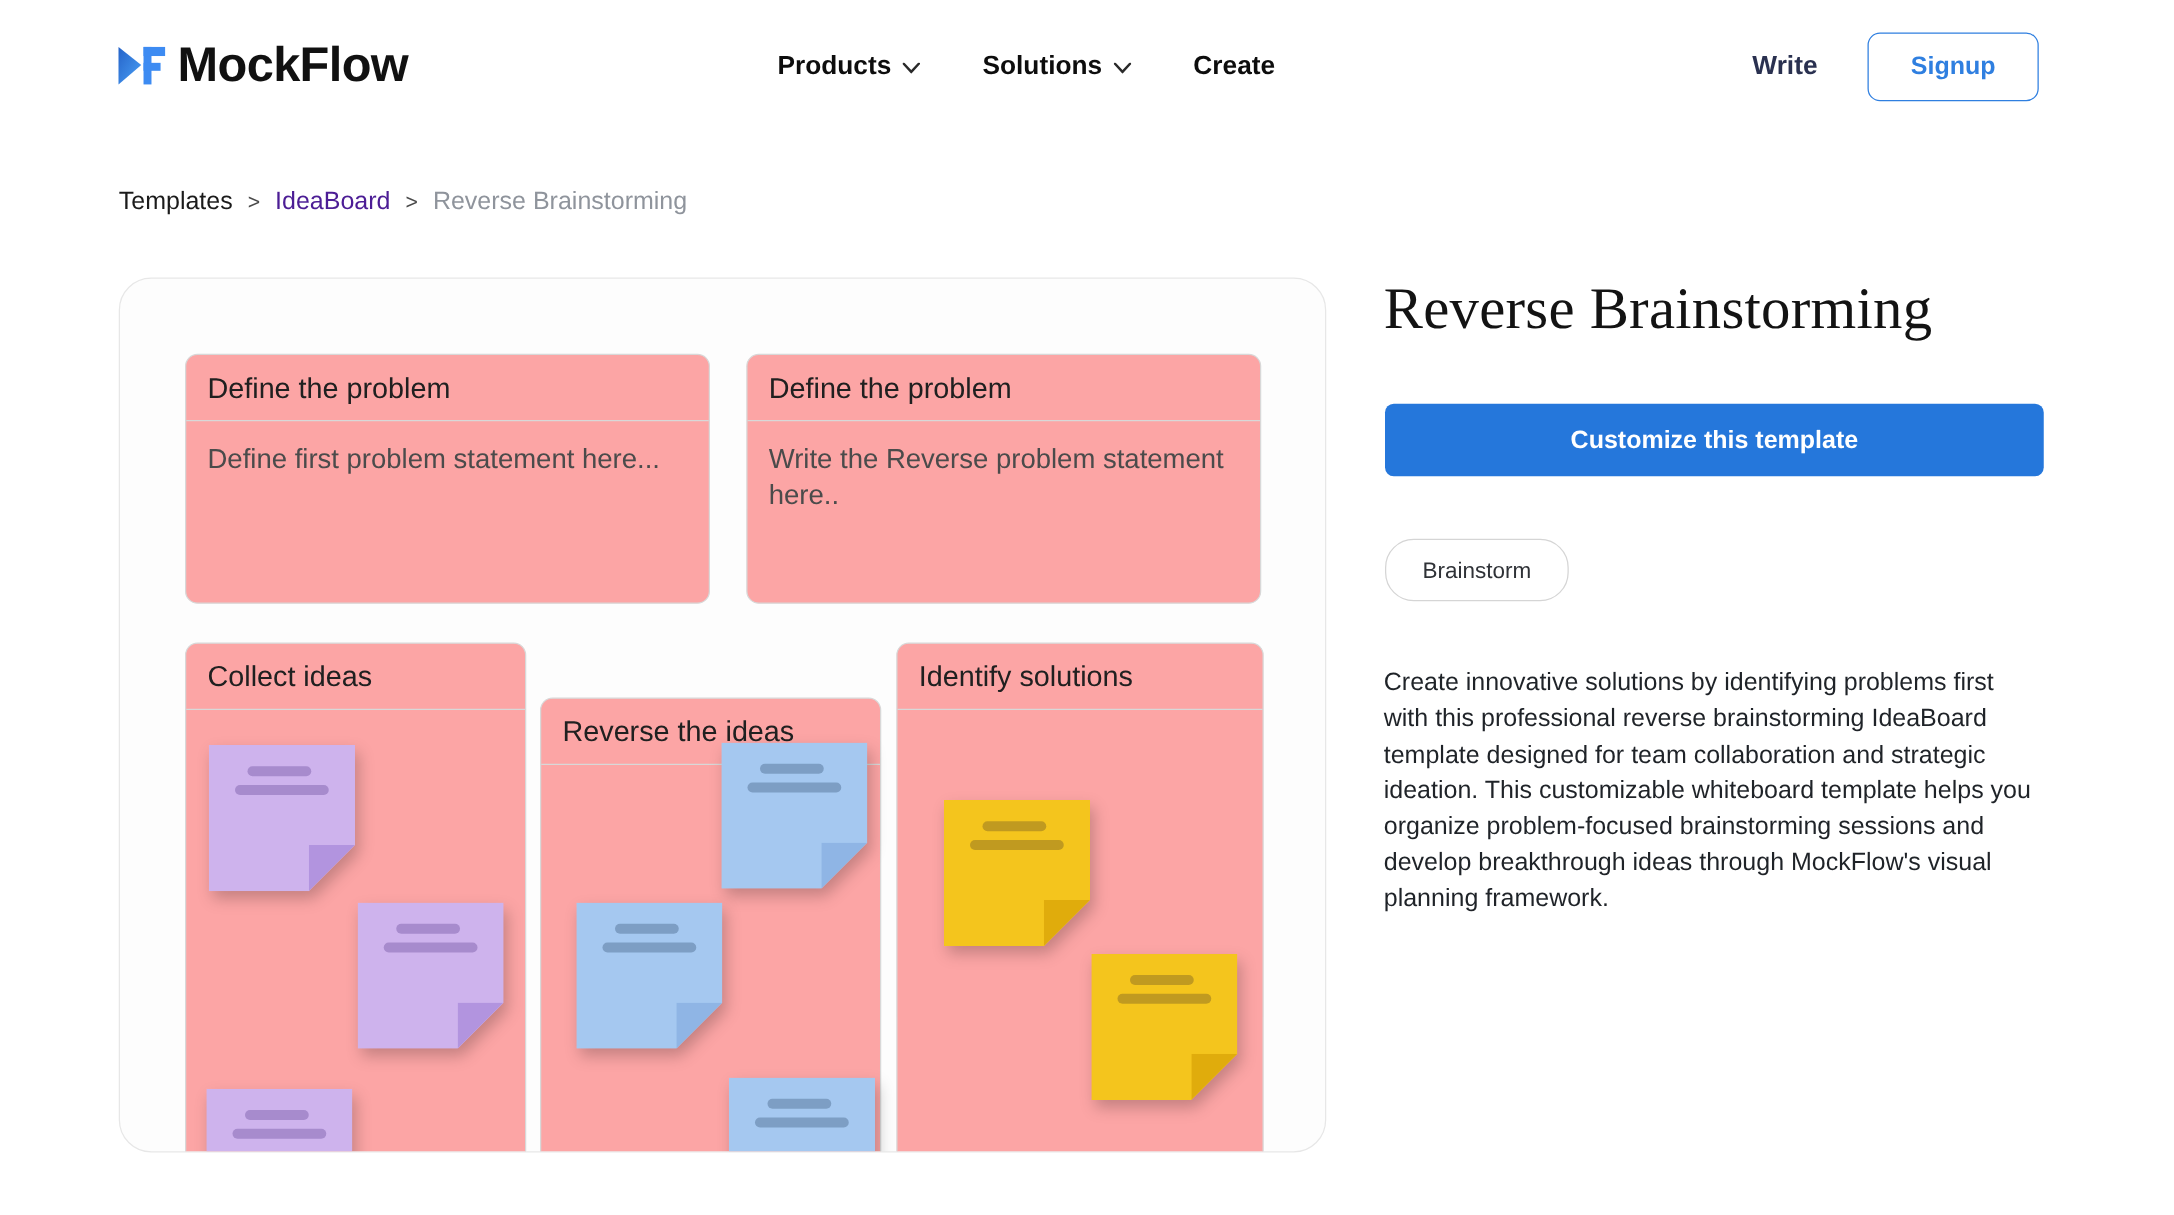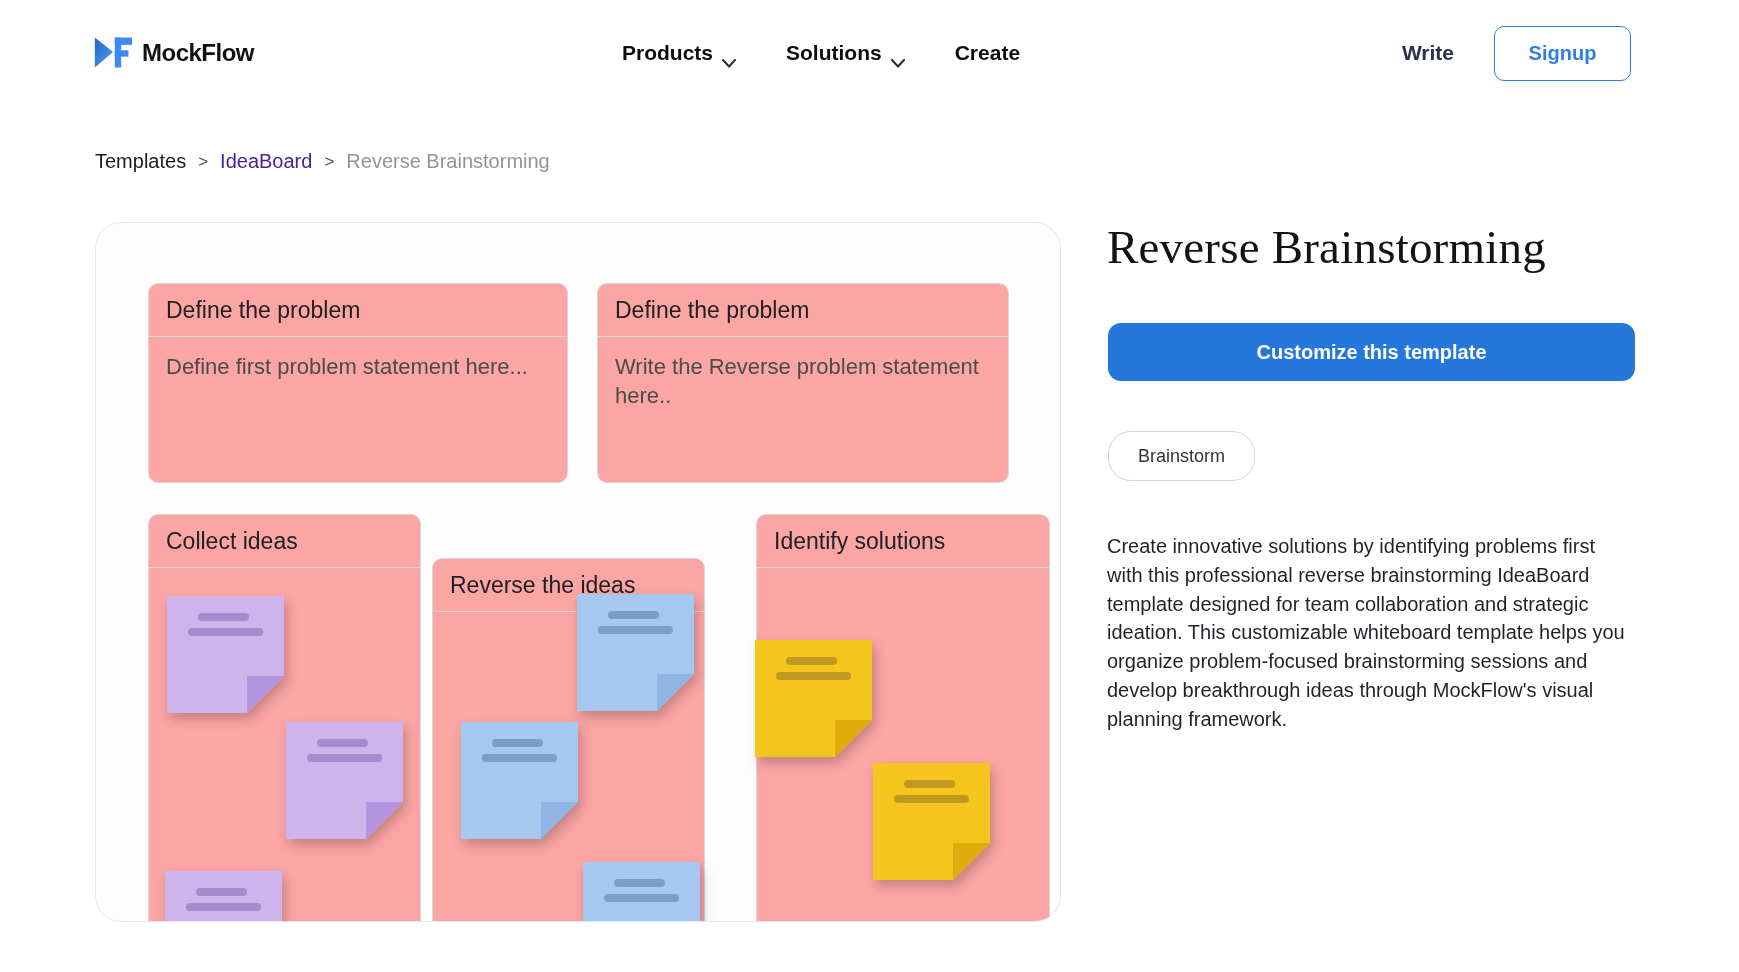--- a/index.html
+++ b/index.html
@@ -3,23 +3,23 @@
 <meta charset="utf-8">
 <style>
   * { margin:0; padding:0; box-sizing:border-box; }
   html,body { width:1739px; height:972px; background:#ffffff; overflow:hidden;
               font-family:"Liberation Sans","DejaVu Sans",sans-serif; }
   .page { position:relative; width:1739px; height:972px; background:#fff; }
 
   
   .header { position:absolute; left:0; top:0; width:1739px; height:106px; background:#fff; }
   .logo { position:absolute; left:93px; top:0; height:106px; display:flex; align-items:center; gap:9px; cursor:pointer; }
-  .logo-text { font-size:24px; font-weight:800; color:#111; letter-spacing:-0.5px; }
+  .logo-text { font-size:39px; font-weight:800; color:#111; letter-spacing:-0.5px; }
   .main-nav { position:absolute; left:622px; top:0; height:106px; display:flex; align-items:center; gap:50px; }
-  .nav-item { display:flex; align-items:center; gap:9px; font-size:21px; font-weight:700; color:#0d0d0d; cursor:pointer; }
+  .nav-item { display:flex; align-items:flex-start; gap:9px; font-size:21px; font-weight:700; color:#0d0d0d; cursor:pointer; }
   .chev { width:14px; height:9px; display:inline-block; }
   .auth { position:absolute; right:108px; top:0; height:106px; display:flex; align-items:center; gap:40px; }
   .login { font-size:21px; font-weight:700; color:#2a3150; cursor:pointer; }
   .signup { width:137px; height:55px; border:1.5px solid #2f7fe0; border-radius:10px; background:#fff;
             color:#2f7fe0; font-size:20px; font-weight:700; display:flex; align-items:center; justify-content:center; cursor:pointer; }
 
   
   .breadcrumb { position:absolute; left:95px; top:150px; display:flex; align-items:center; gap:12px; font-size:20px; }
   .bc-link { color:#1b1b1b; font-weight:500; cursor:pointer; }
   .bc-link.bold { font-weight:400; color:#4c1d95; }
@@ -30,21 +30,21 @@
   .board { position:absolute; left:95px; top:222px; width:966px; height:700px; background:#fdfdfd;
            border:1px solid #e7e7e7; border-radius:26px; overflow:hidden; }
   .b-card { position:absolute; background:#fca5a5; border:1.5px solid #d8d8d8; border-radius:10px; }
   .b-card-head { padding:13px 17px 12px 17px; border-bottom:1.5px solid #d8d8d8;
                  font-size:23px; color:#202020; font-weight:400; }
   .b-card-body { padding:15px 17px; font-size:22px; color:#4b4b4b; line-height:1.32; }
   .col-1 { left:52px;  top:60px;  width:420px; height:200px; }
   .col-2 { left:501px; top:60px;  width:412px; height:200px; }
   .lane-1 { left:52px;  top:291px; width:273px; height:430px; }
   .lane-2 { left:336px; top:291px; width:273px; height:430px;margin-top:44px; }
-  .lane-3 { left:660px; top:291px; width:294px; height:430px; }
+  .lane-3 { left:621px; top:291px; width:294px; height:430px; }
 
   
   .note-wrap { position:absolute; width:117px; height:117px; filter:drop-shadow(3px 6px 6px rgba(0,0,0,0.22)); }
   .note { position:relative; width:117px; height:117px;
           clip-path:polygon(0 0,100% 0,100% calc(100% - 37px),calc(100% - 37px) 100%,0 100%); }
   .nl { position:absolute; height:8px; border-radius:4px; }
   .nl1 { left:31px; top:17px; width:51px; }
   .nl2 { left:21px; top:32px; width:75px; }
   .fold { position:absolute; right:0; bottom:0; width:37px; height:37px; clip-path:polygon(0 0,100% 0,0 100%); }
 
@@ -189,17 +189,17 @@
       <div class="note-wrap" style="left: 777px; top: 540px;">
         <div class="note" style="background: rgb(244, 197, 29);">
           <div class="nl nl1" style="background: rgb(192, 154, 32);"></div>
           <div class="nl nl2" style="background: rgb(192, 154, 32);"></div>
           <div class="fold" style="background: rgb(224, 172, 12);"></div>
         </div>
       </div>
     </div>
 
   <h1 class="panel-title">Reverse Brainstorming</h1>
-  <button class="cta" style="background: rgb(37, 119, 219); border-radius: 13px;">Customize this template</button>
+  <button class="cta" style="background: rgb(37, 119, 219);">Customize this template</button>
   <span class="tag">Brainstorm</span>
   <p class="desc">Create innovative solutions by identifying problems first with this professional reverse brainstorming IdeaBoard template designed for team collaboration and strategic ideation. This customizable whiteboard template helps you organize problem-focused brainstorming sessions and develop breakthrough ideas through MockFlow's visual planning framework.</p>
 
 </div>
 
 </body></html>

